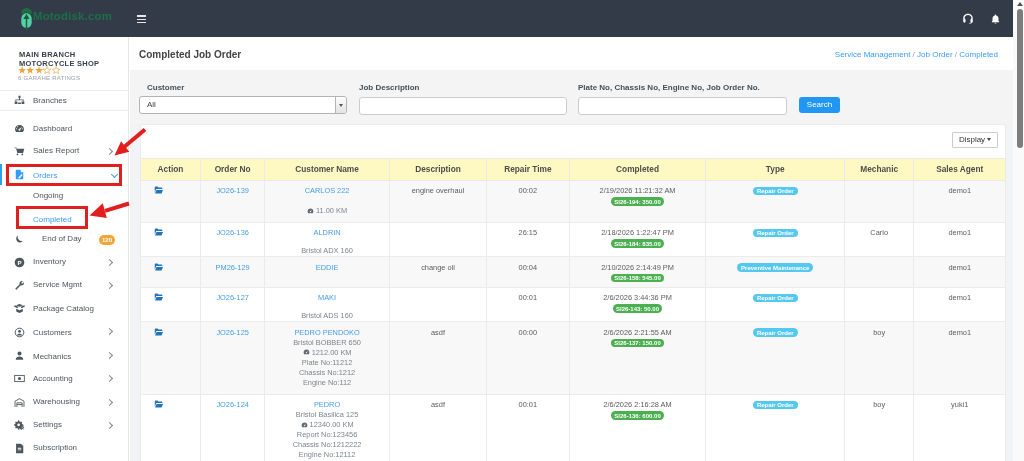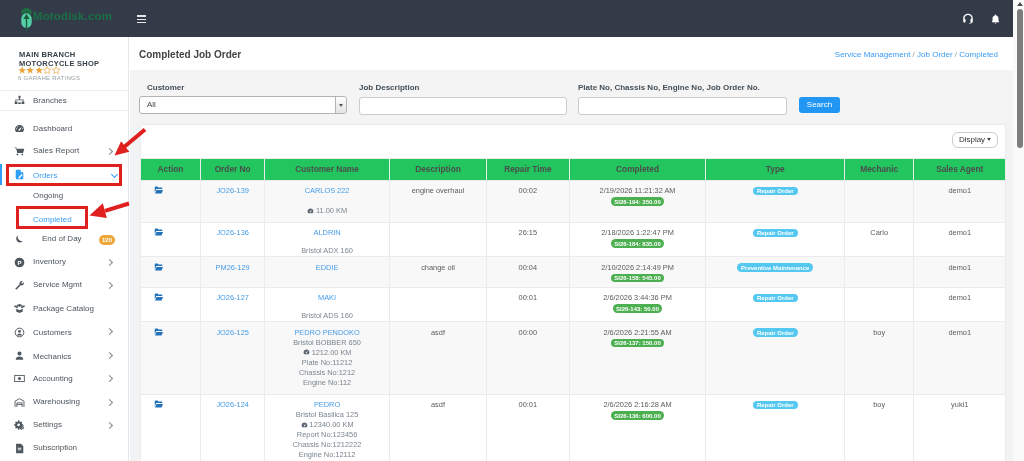--- a/index.html
+++ b/index.html
@@ -41,26 +41,26 @@
 #filterbar { left:130px; top:70px; width:883px; height:53px; background:#f4f4f4; }
 .flabel { top:83px; font-size:8px; font-weight:bold; color:#454f58; }
 #sel { left:139px; top:96px; width:208px; height:18px; background:#fff; border:1px solid #b3b3b3; border-radius:3px; font-size:8px; color:#444; line-height:16px; padding-left:7px; }
 #selbtn { right:0; top:0; width:11px; height:16px; border-left:1px solid #b3b3b3; background:linear-gradient(#fdfdfd,#e3e3e3); border-radius:0 3px 3px 0; }
 #selbtn:after { content:""; position:absolute; left:2.5px; top:6.5px; border-left:2.8px solid transparent; border-right:2.8px solid transparent; border-top:3.2px solid #555; }
 .finput { top:97px; height:18px; background:#fff; border:1px solid #ccc; border-radius:3px; }
 #searchbtn { left:799px; top:97px; width:41px; height:16px; background:#2196f3; border-radius:3px; color:#fff; font-size:8px; text-align:center; line-height:16px; }
 
 #contentbg { left:130px; top:123px; width:883px; height:338px; background:#f2f3f4; }
 #panel { left:139.6px; top:124px; width:866px; height:345px; background:#fff; border:1px solid #ececec; border-radius:3px; }
-#displaybtn { left:952px; top:132px; width:46px; height:16px; background:#fff; border:1px solid #ccc; border-radius:6px; font-size:8px; color:#333; text-align:center; line-height:14px; }
+#displaybtn { left:952px; top:132px; width:46px; height:16px; background:#fff; border:1px solid #ccc; border-radius:1px; font-size:8px; color:#333; text-align:center; line-height:14px; }
 #displaybtn span.car { display:inline-block; vertical-align:middle; margin-left:2px; margin-top:-1px; border-left:2.8px solid transparent; border-right:2.8px solid transparent; border-top:3.2px solid #444; }
 
 
 #tbl { position:absolute; left:139.6px; top:157.5px; width:866px; border-collapse:collapse; table-layout:fixed; }
-#tbl th { background:#22c55e; font-size:8.3px; font-weight:bold; color:#4c4c4c; height:22px; border:1px solid #eaeaea; text-align:center; }
+#tbl th { background:#fef9c3; font-size:8.3px; font-weight:bold; color:#4c4c4c; height:22px; border:1px solid #eaeaea; text-align:center; }
 #tbl td.act { text-align:left; padding-left:13.5px; }
 #tbl td { border:1px solid #ebebeb; vertical-align:top; text-align:center; font-size:7.4px; color:#5b5b5b; padding-top:5.5px; line-height:10px; }
 #tbl tr.odd td { background:#f8f8f8; }
 .lnk { color:#459ce7; }
 .gbadge { display:inline-block; background:#4caf50; color:#fff; font-size:6px; line-height:6px; font-weight:bold; border-radius:6px; padding:1.5px 3px 1px; margin-top:1px; }
 .tbadge { display:inline-block; background:#54c8f0; color:#fff; font-size:6px; line-height:6px; font-weight:bold; border-radius:6px; padding:1.5px 4px 1px; }
 .veh { color:#7b858e; }
 .vline { margin-top:8px; }
 </style>
 </head>

